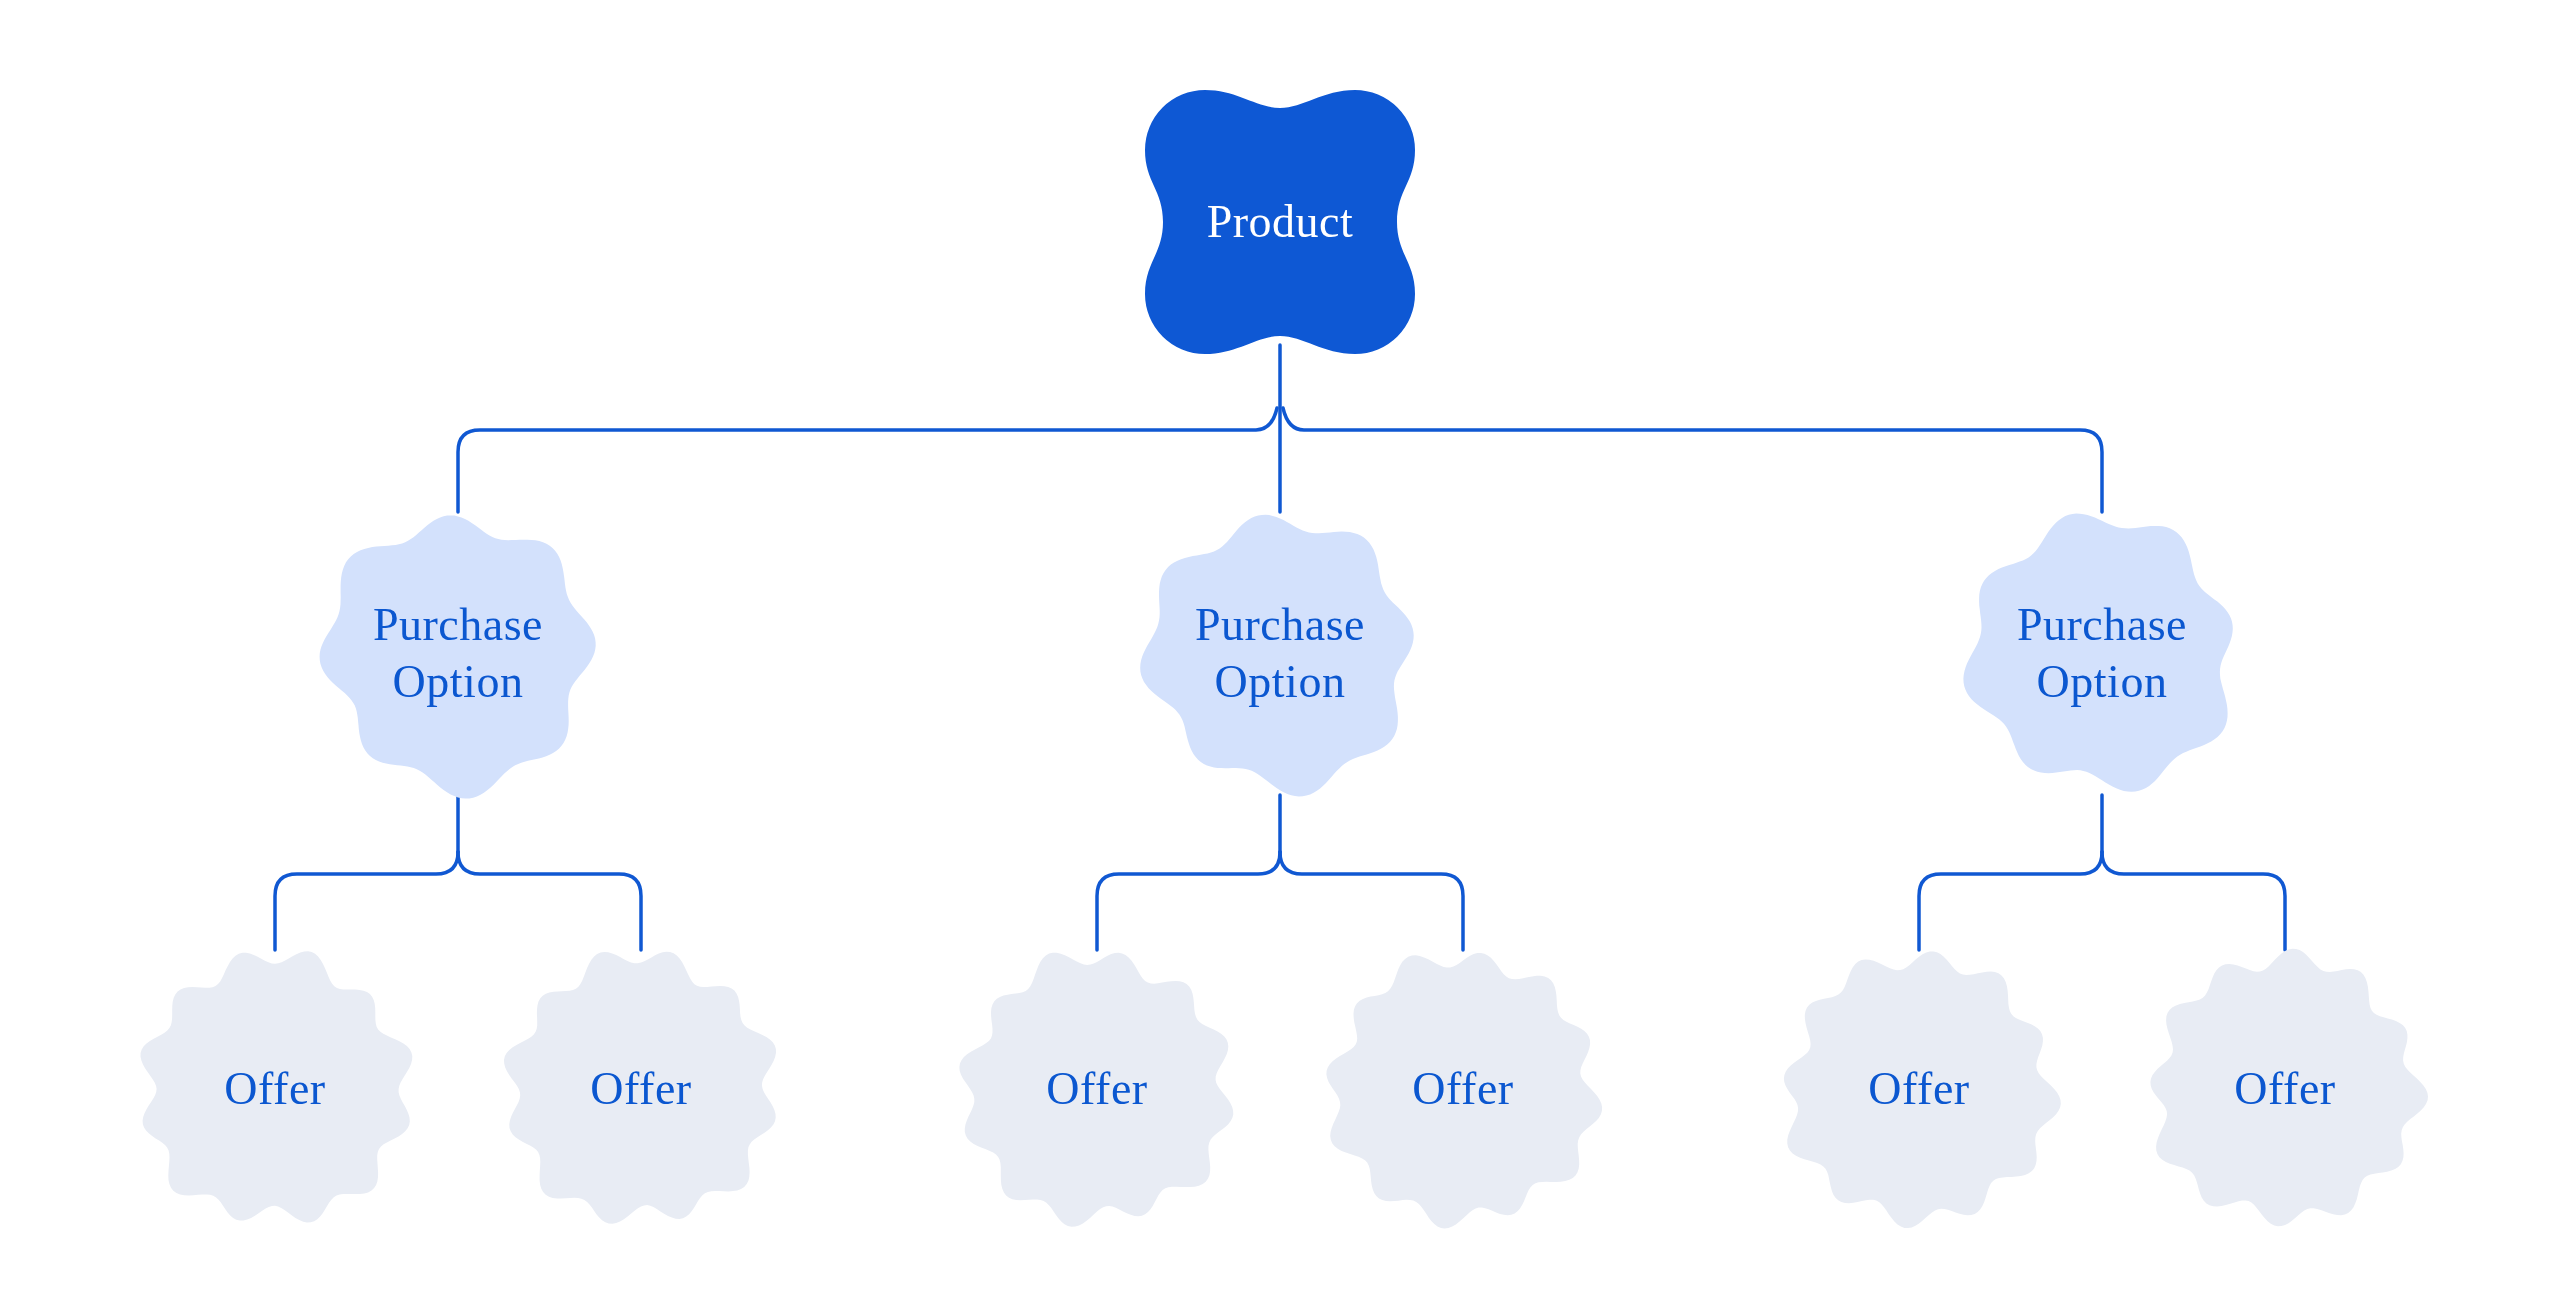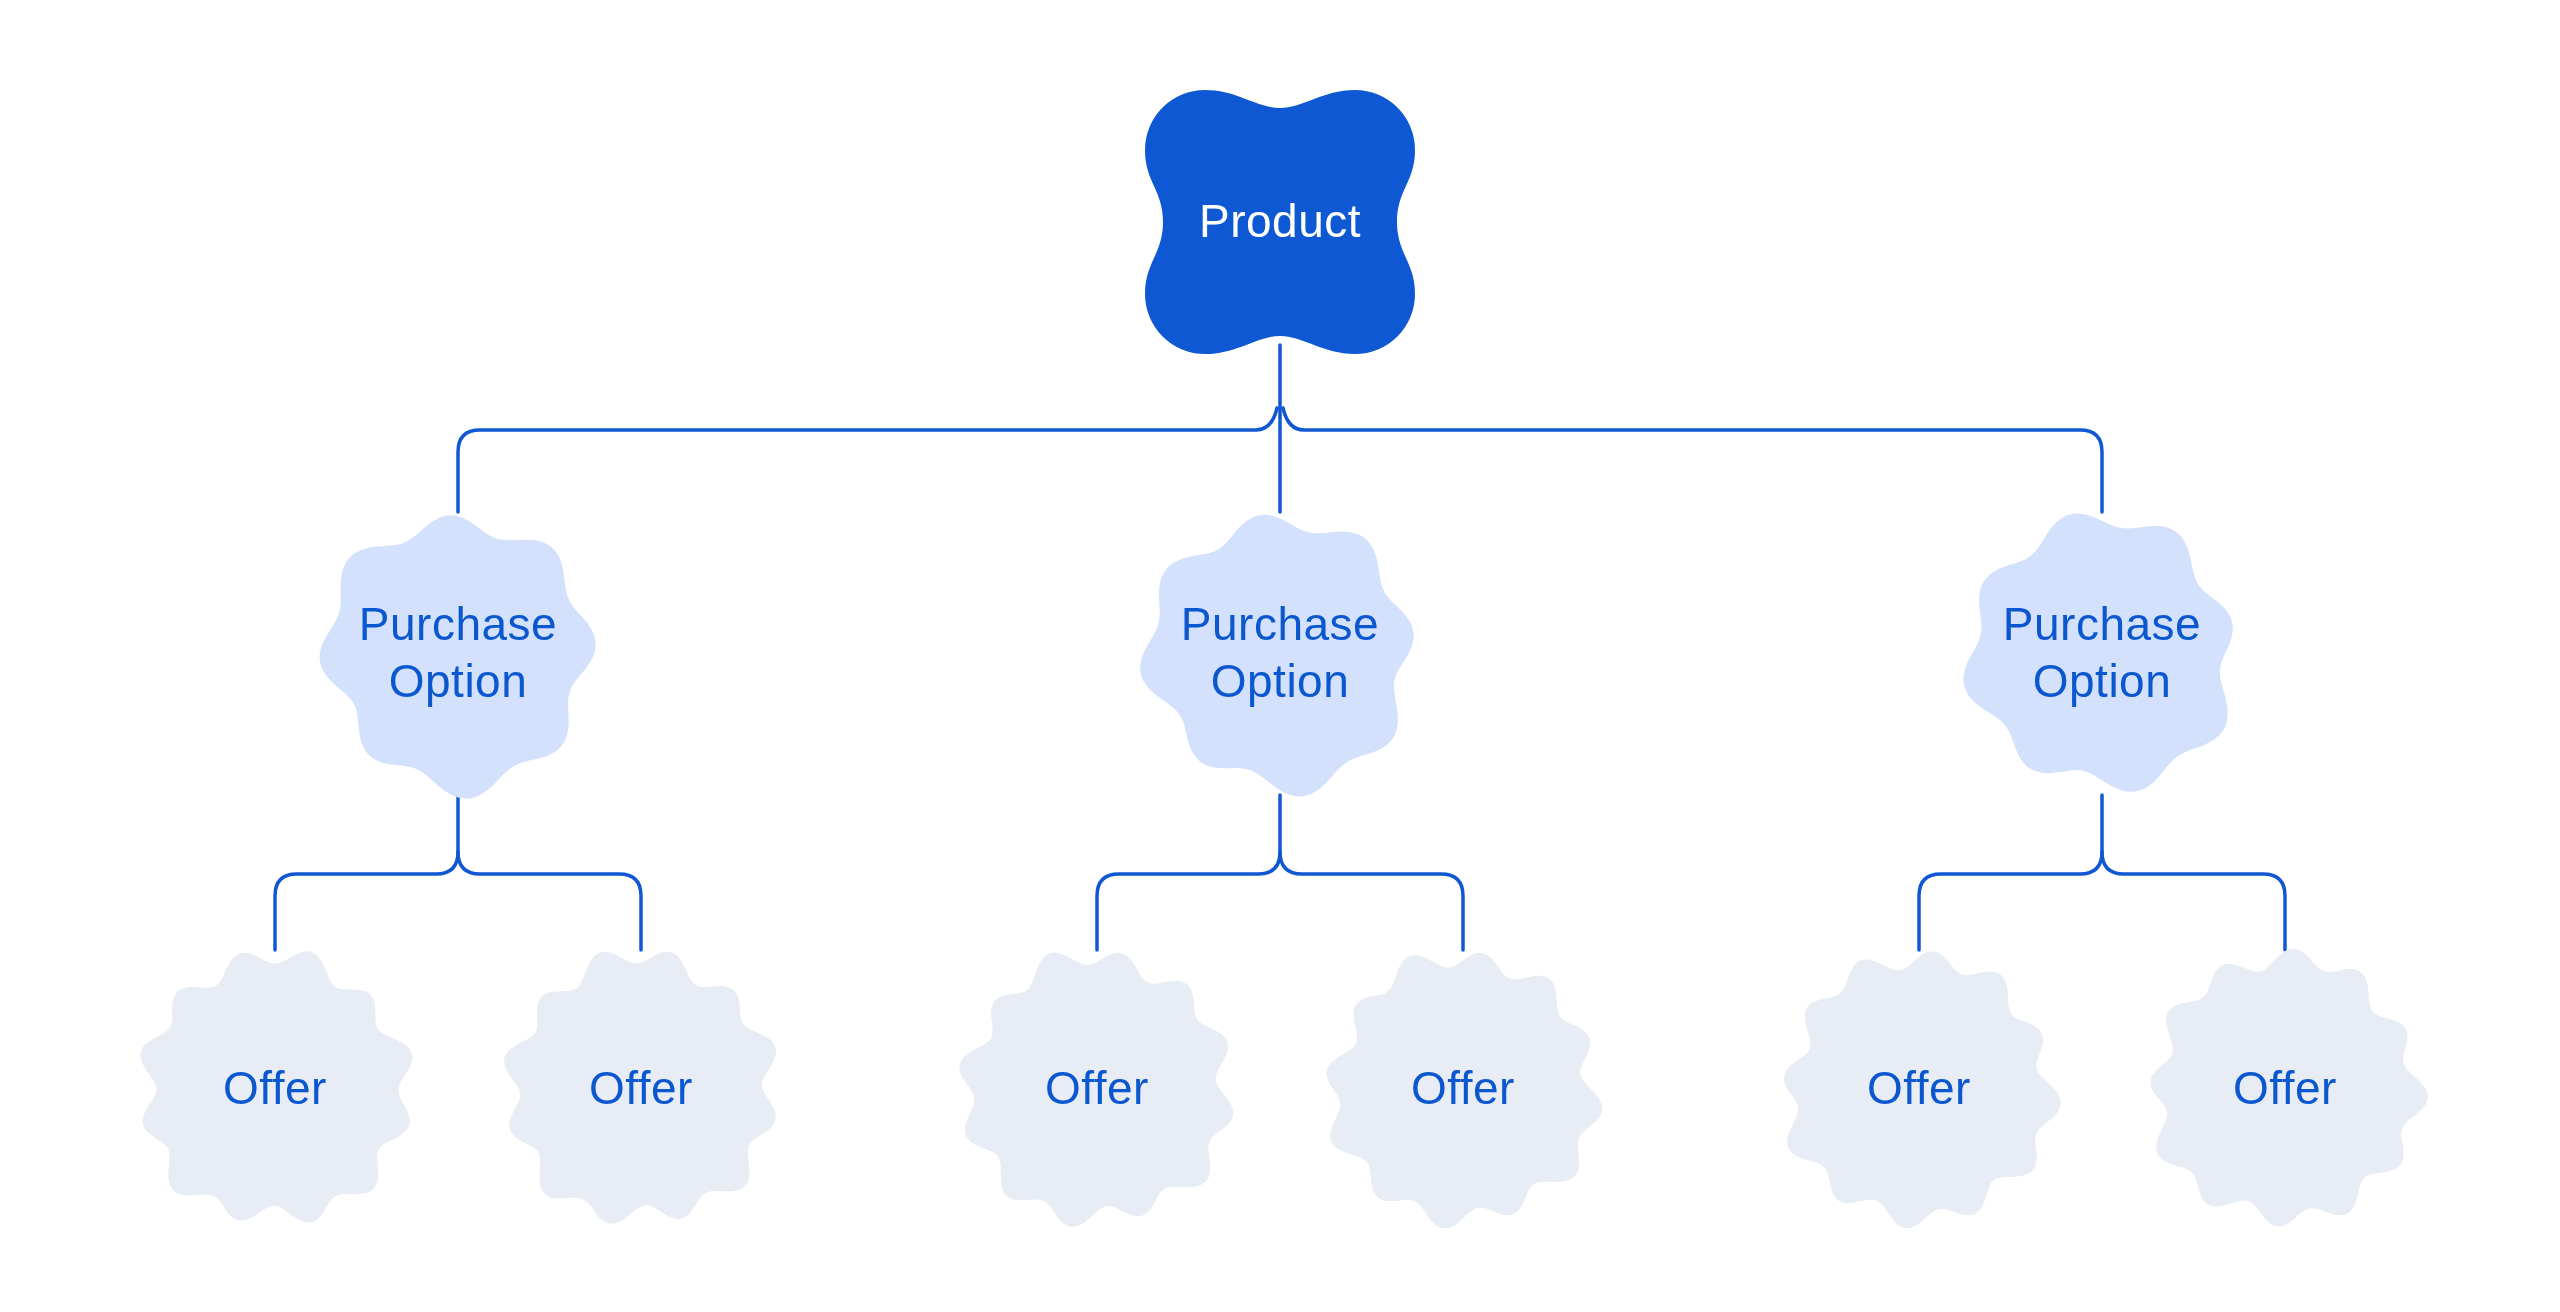--- a/index.html
+++ b/index.html
@@ -1,20 +1,20 @@
 <!DOCTYPE html>
 <html style="--root-fill: #0e58d4; --root-text: #ffffff; --purchase-fill: #d3e1fc; --offer-fill: #e8ecf4; --node-text: #0b57d0; --connector: #1058d2;"><head>
 <meta charset="utf-8">
 <style>
   html,body{margin:0;padding:0;background:#ffffff;}
   .canvas{
     position:relative;
     width:2560px;height:1292px;
     background:#ffffff;
-    font-family:Liberation Sans, sans-serif;
+    font-family:Liberation Serif, serif;
     overflow:hidden;
   }
   #diagram-svg{position:absolute;left:0;top:0;z-index:1;}
   path.connector{fill:none;stroke:var(--connector);stroke-width:3.5;stroke-linecap:round;}
   path.blob-root{fill:var(--root-fill);}
   path.blob-purchase{fill:var(--purchase-fill);}
   path.blob-offer{fill:var(--offer-fill);}
   .node{
     position:absolute;z-index:2;
     display:flex;align-items:center;justify-content:center;

